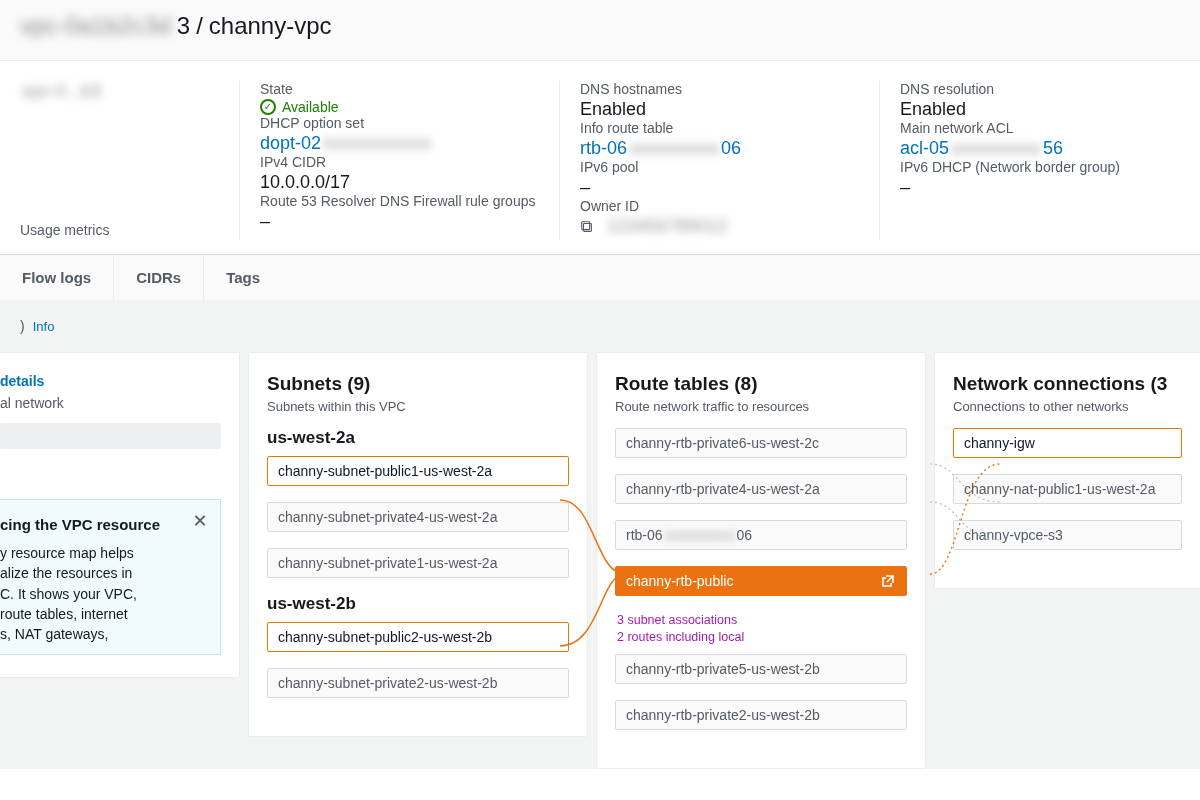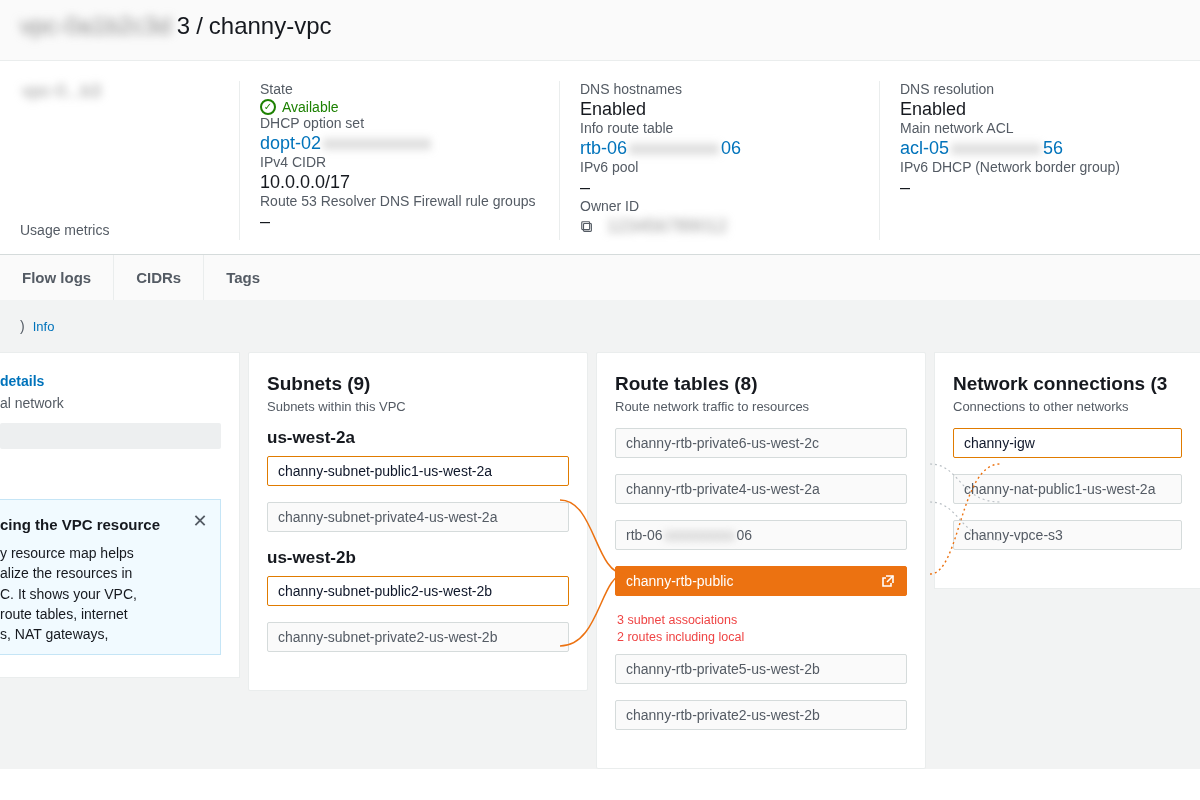--- a/index.html
+++ b/index.html
@@ -175,21 +175,21 @@
     background: #ec7211;
     border: 1.5px solid #ec7211;
     color: #fff;
     display: flex;
     justify-content: space-between;
     align-items: center;
   }
   .open-icon {
     width: 16px; height: 16px; display: inline-block;
   }
-  .rt-meta { font-size: 12.5px; color: #ef4444; margin: 2px 0 8px 2px; line-height: 1.35; }
+  .rt-meta { font-size: 12.5px; color: #a21caf; margin: 2px 0 8px 2px; line-height: 1.35; }
   .svg-overlay {
     position: absolute;
     pointer-events: none;
   }
   .resource-area { position: relative; }
   
 </style>
 </head>
 <body>
 
@@ -319,20 +319,21 @@
     </div>
 
     <div class="card">
       <div class="card-title">Subnets (9)</div>
       <div class="card-sub">Subnets within this VPC</div>
 
       <div class="az-header">us-west-2a</div>
       <div id="subnets-az1">
           <div class="item-box highlight">channy-subnet-public1-us-west-2a</div>
           <div class="item-box">channy-subnet-private4-us-west-2a</div>
+          <div class="item-box">channy-subnet-private1-us-west-2a</div>
         </div>
 
       <div class="az-header">us-west-2b</div>
       <div id="subnets-az2">
           <div class="item-box highlight">channy-subnet-public2-us-west-2b</div>
           <div class="item-box">channy-subnet-private2-us-west-2b</div>
         </div>
     </div>
 
     <div class="card" style="position:relative;">

